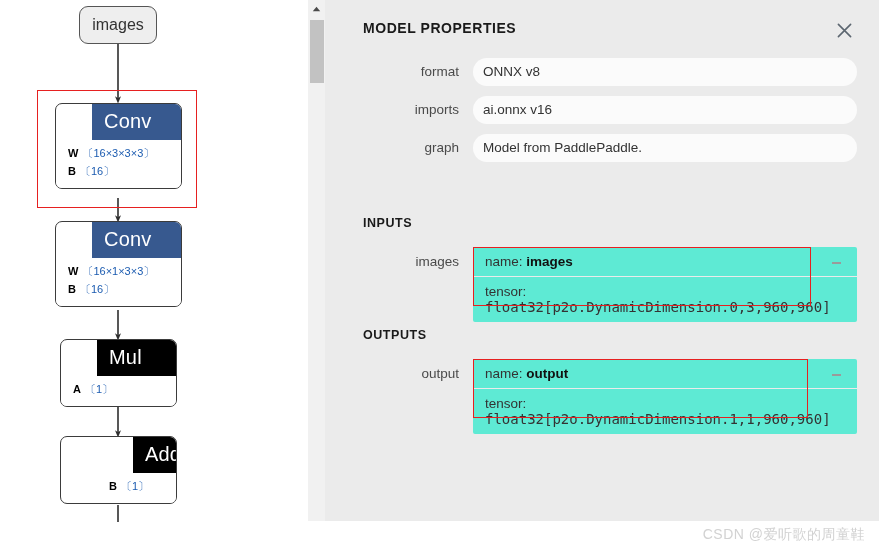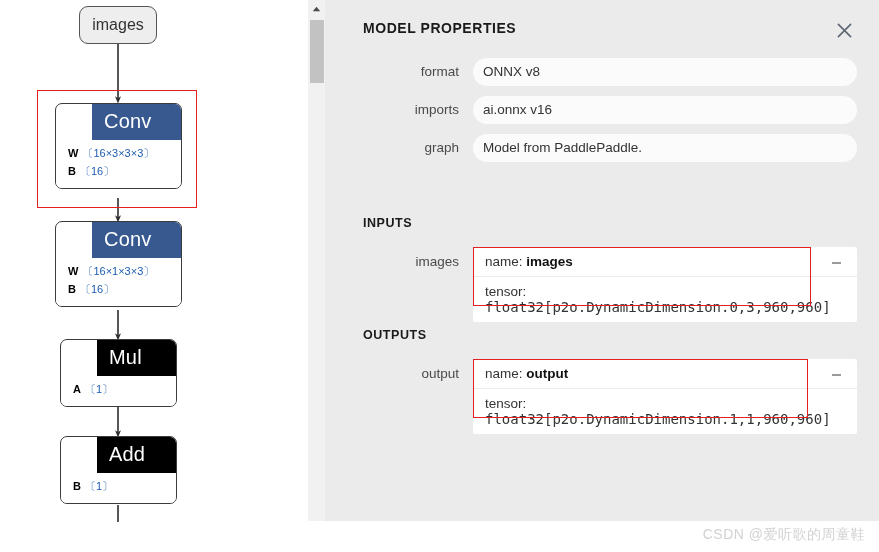--- a/index.html
+++ b/index.html
@@ -63,21 +63,21 @@
 
   .section-head {
     position: absolute; left: 38px;
     font-size: 12.5px; font-weight: bold; color: #1a1a1a; letter-spacing: .55px;
   }
   .io-block { position: absolute; left: 38px; right: 22px; display: flex; align-items: flex-start; }
   .io-label {
     width: 110px; flex: 0 0 110px; text-align: right; padding-right: 14px;
     font-size: 13.5px; color: #4a4a4a; line-height: 30px;
   }
-  .io-card { flex: 1; background: #ffffff; border-radius: 2px; position: relative; }
+  .io-card { flex: 1; background: #5eead4; border-radius: 2px; position: relative; }
   .io-line { padding: 7px 12px; font-size: 13.5px; color: #333; }
   .io-line.sep { border-top: 1px solid #ebebeb; }
   .io-line .kname { font-weight: bold; color: #111; }
   .mono { font-family: "DejaVu Sans Mono", "Liberation Mono", monospace; font-size: 14px; }
   .collapse-btn {
     position: absolute; right: 14px; top: 9px; width: 14px; height: 14px;
     display: flex; align-items: center; justify-content: center; cursor: pointer;
   }
   .collapse-btn i { display: block; width: 9px; height: 1.5px; background: #9a9a9a; }
 
@@ -143,21 +143,21 @@
 
     <div class="node" style="left:60px; top:339px; width:117px;">
       <div class="node-header black">Mul</div>
       <div class="node-body">
         <div class="attr">
           <b>A</b><span>〔1〕</span>
         </div>
       </div>
     </div>
 
-    <div class="node" style="left:60px; top:436px; width:117px;">
+    <div class="node" style="left:60px; top:436px; width:117px;padding-left:36px;">
       <div class="node-header black">Add</div>
       <div class="node-body">
         <div class="attr">
           <b>B</b><span>〔1〕</span>
         </div>
       </div>
     </div>
   </div>
 
   <div class="panel">

